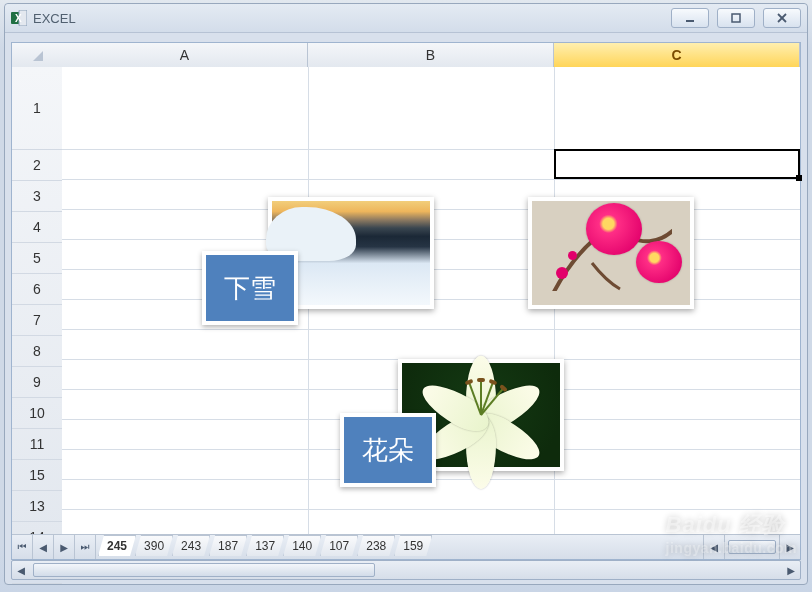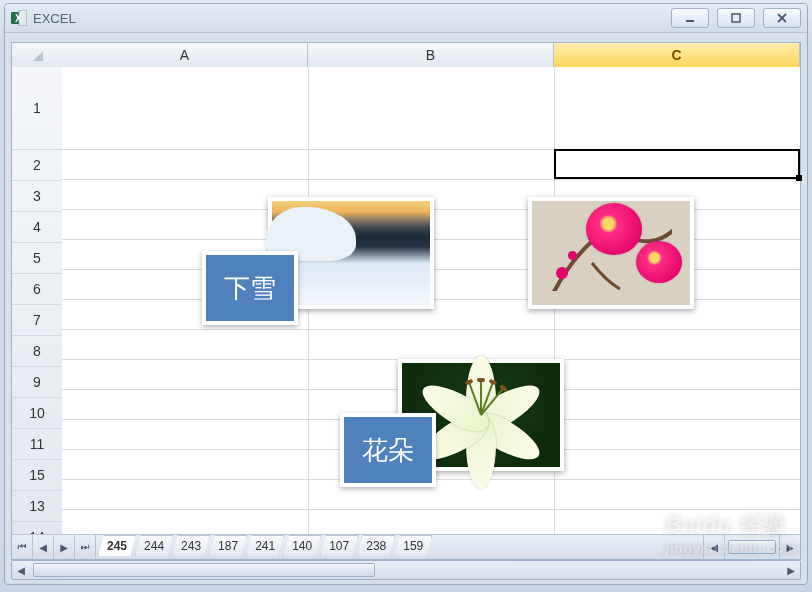--- a/index.html
+++ b/index.html
@@ -236,24 +236,24 @@
 
     <div class="hscroll">
       <div class="nav-btns">
         <div class="nav-b">⏮</div>
         <div class="nav-b">◀</div>
         <div class="nav-b">▶</div>
         <div class="nav-b">⏭</div>
       </div>
       <div class="tabs" id="tabs">
           <div class="tab active">245</div>
-          <div class="tab">244</div>
+          <div class="tab">390</div>
           <div class="tab">243</div>
           <div class="tab">187</div>
-          <div class="tab">241</div>
+          <div class="tab">137</div>
           <div class="tab">140</div>
           <div class="tab">107</div>
           <div class="tab">238</div>
           <div class="tab">159</div>
         </div>
       <div class="sb-track">
         <div class="sb-btn">◀</div>
         <div class="sb-thumb"></div>
         <div class="sb-btn">▶</div>
       </div>

